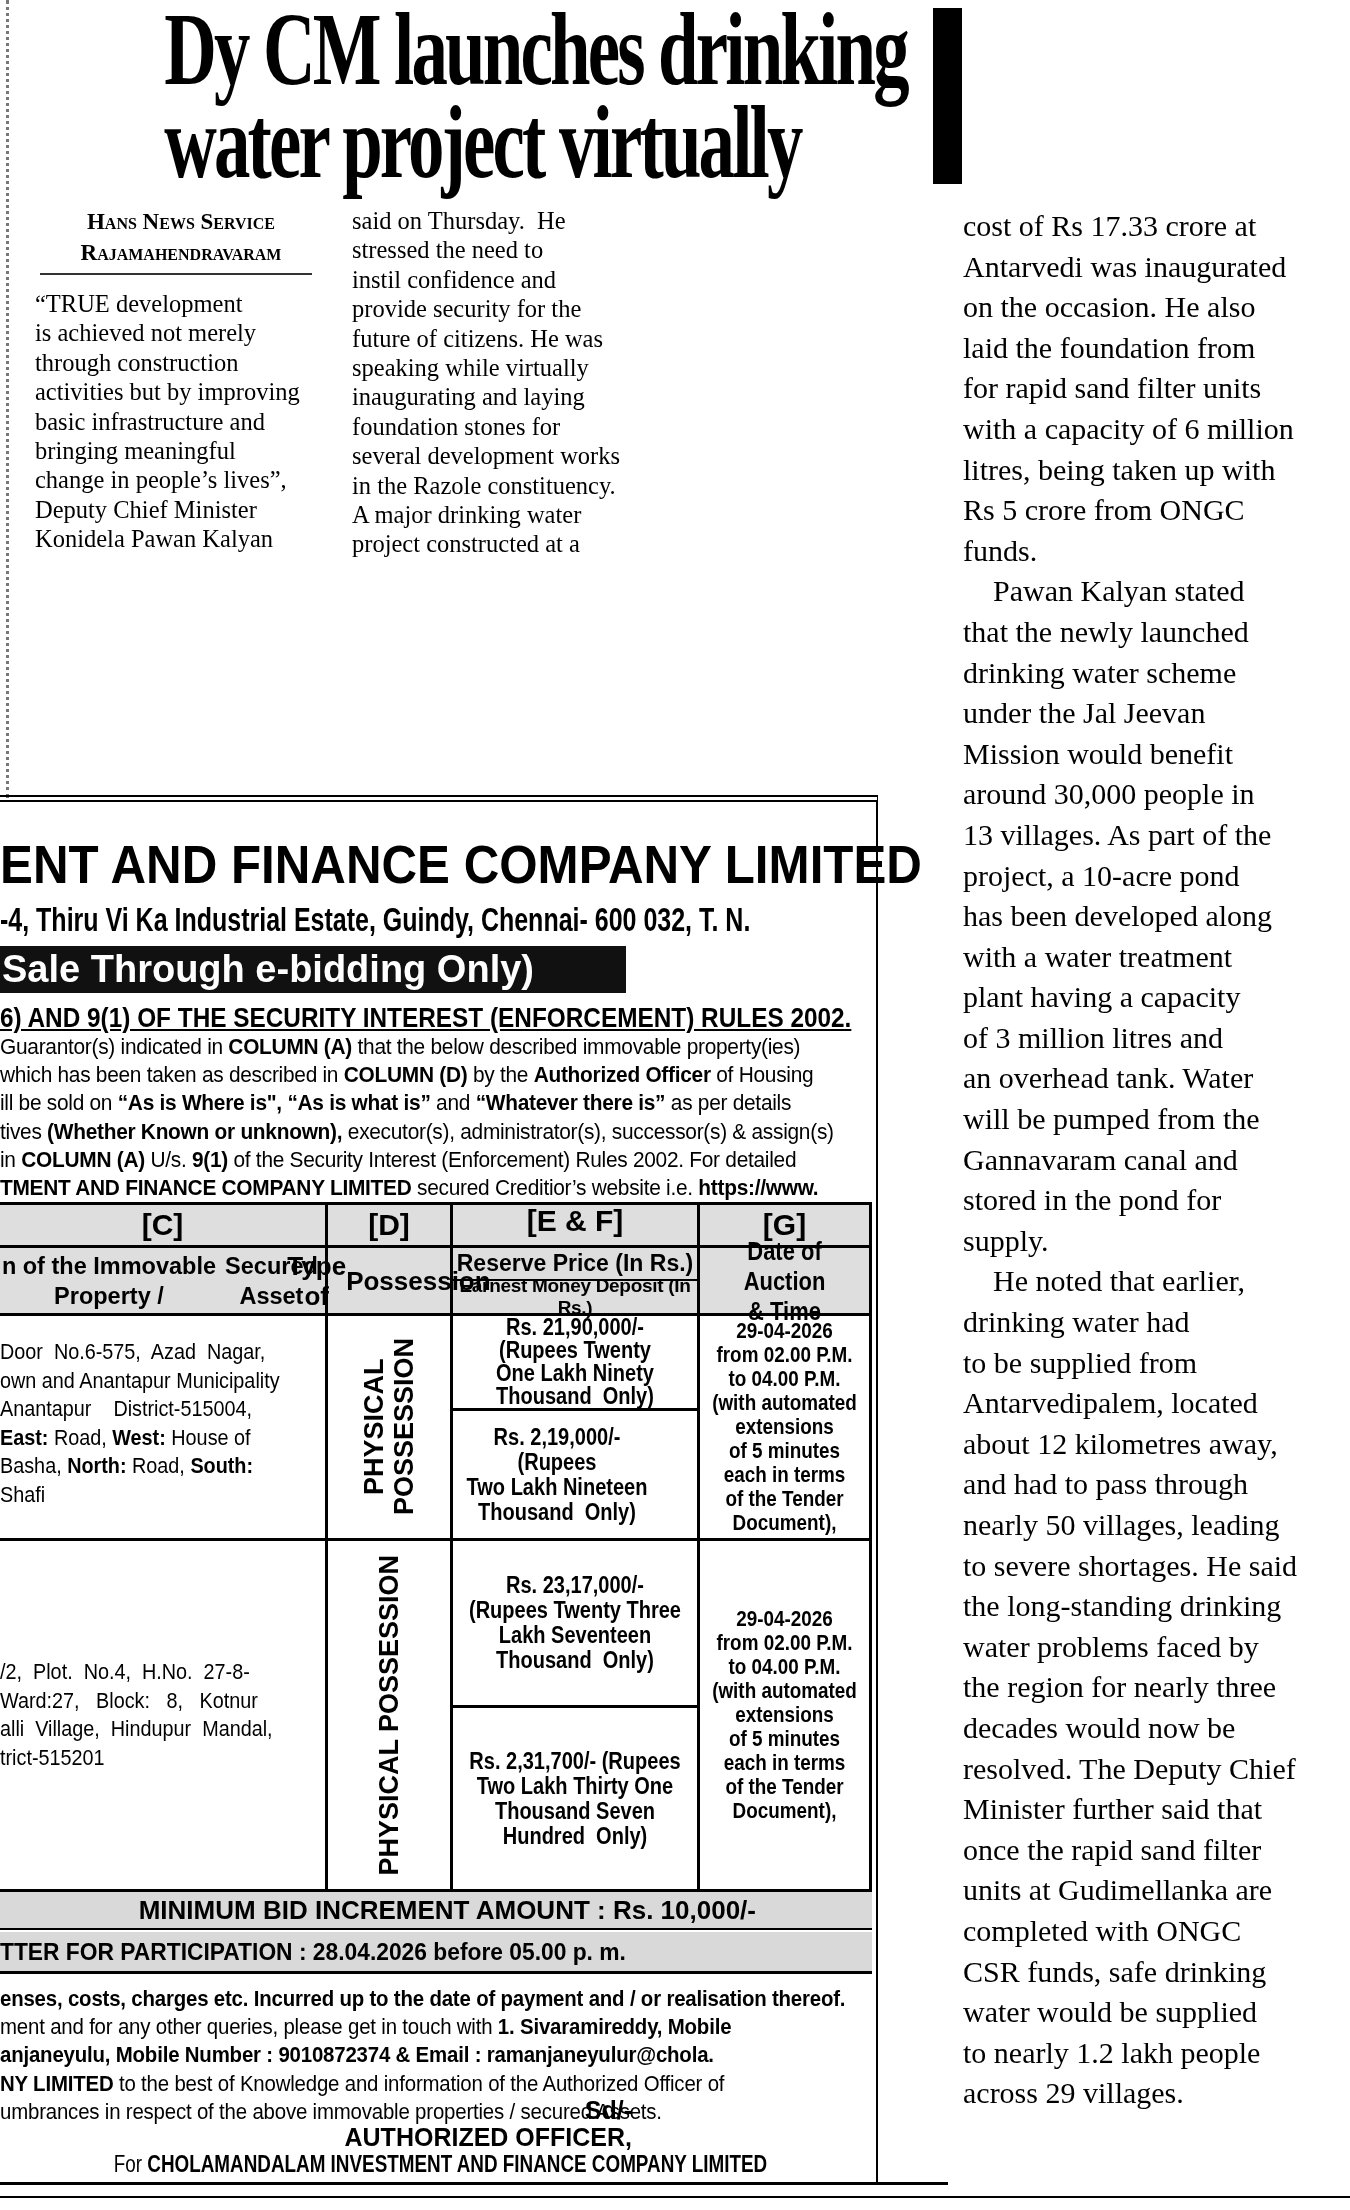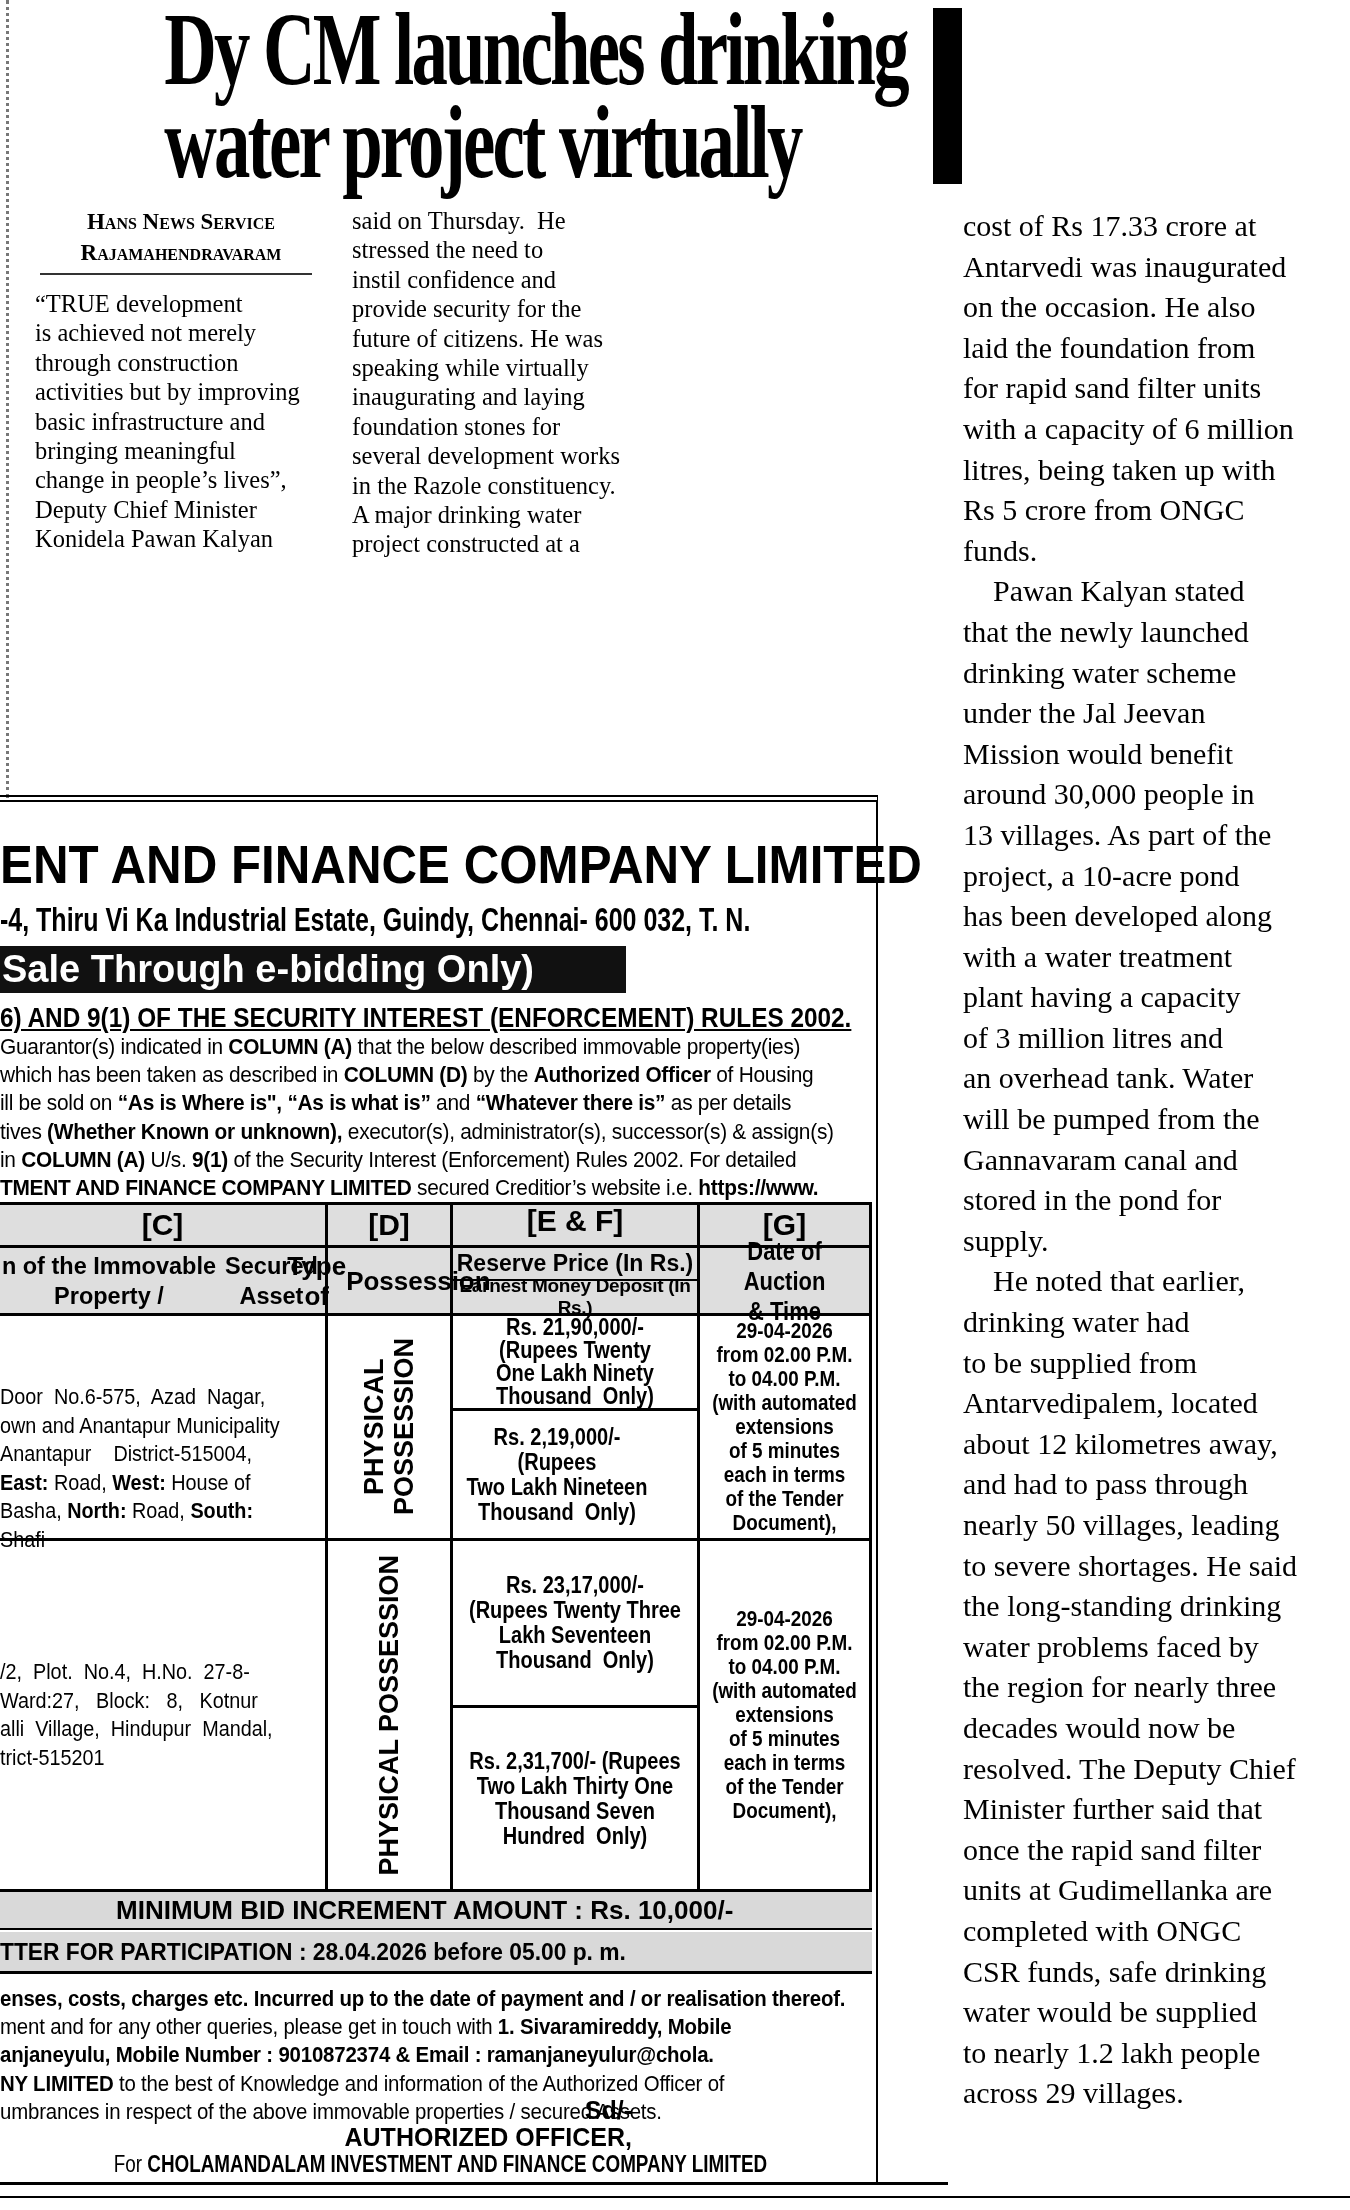--- a/index.html
+++ b/index.html
@@ -58,21 +58,21 @@
   .rot { writing-mode:vertical-rl; transform:rotate(180deg); font-weight:bold; font-size:27px;
          line-height:30px; text-align:center; }
   .cw { transform-origin:center center; text-align:center; font-weight:bold; }
   .ef-w { width:284px; transform:scaleX(0.87); font-size:23px; line-height:25px; }
   .g-w  { width:196px; transform:scaleX(0.878); font-size:21.5px; line-height:24px; }
   .c-w  { width:362px; transform:scaleX(0.9); transform-origin:left top; font-size:22px; line-height:28.5px; }
 
   
   .bar1 { left:0; top:1090px; width:872px; height:38px; background:#d9d9d9; border-bottom:2px solid #000;
           box-sizing:border-box; }
-  .bar1-text { width:640px; text-align:left; font-size:26px; font-weight:bold; line-height:37px; }
+  .bar1-text { width:640px; text-align:right; font-size:26px; font-weight:bold; line-height:37px; }
   .bar2 { left:0; top:1130px; width:872px; height:42px; background:#d9d9d9; border-bottom:3px solid #000;
           box-sizing:border-box; font-size:24px; font-weight:bold; line-height:40px; white-space:nowrap;
           transform-origin:left top; }
   .bar2-inner { transform:scaleX(0.95); transform-origin:left top; white-space:nowrap; }
 
   .ad-notes { left:0; top:1183px; width:940px; font-size:22px; line-height:28.2px; letter-spacing:-0.2px;
               transform:scaleX(0.928); transform-origin:left top; }
   .ad-notes .ln { white-space:nowrap; }
 
   .signature { left:0; top:1295px; width:632px; text-align:right; font-size:25px; font-weight:bold;
@@ -221,21 +221,21 @@
         </div>
       <div class="cell cc sub" style="left:453px;top:43px;width:244px;height:31px;font-size:23px;">Reserve Price (In Rs.)</div>
       <div class="cell cc sub" style="left:453px;top:76px;width:244px;height:32px;font-size:19px;letter-spacing:-0.3px;">Earnest Money Deposit (In Rs.)</div>
       <div class="cell cc sub" style="left:700px;top:43px;width:169px;height:65px;">
         <div class="cw g-w" style="font-size:25px;line-height:30px;">
             <div class="ln">Date of Auction</div>
             <div class="ln">&amp; Time</div>
           </div>
       </div>
 
-      <div class="cell" style="left:0;top:111px;width:325px;height:222px;padding-top:22px;margin-top:45px;">
+      <div class="cell" style="left:0;top:111px;width:325px;height:222px;padding-top:22px;">
         <div class="c-w">
             <div class="ln">Door  No.6-575,  Azad  Nagar,</div>
             <div class="ln">own and Anantapur Municipality</div>
             <div class="ln">Anantapur    District-515004,</div>
             <div class="ln"><span class="b">East:</span><span> Road, </span><span class="b">West:</span><span> House of</span></div>
             <div class="ln"><span>Basha, </span><span class="b">North:</span><span> Road, </span><span class="b">South:</span></div>
             <div class="ln">Shafi</div>
           </div>
       </div>
       <div class="cell cc" style="left:328px;top:111px;width:122px;height:222px;">

